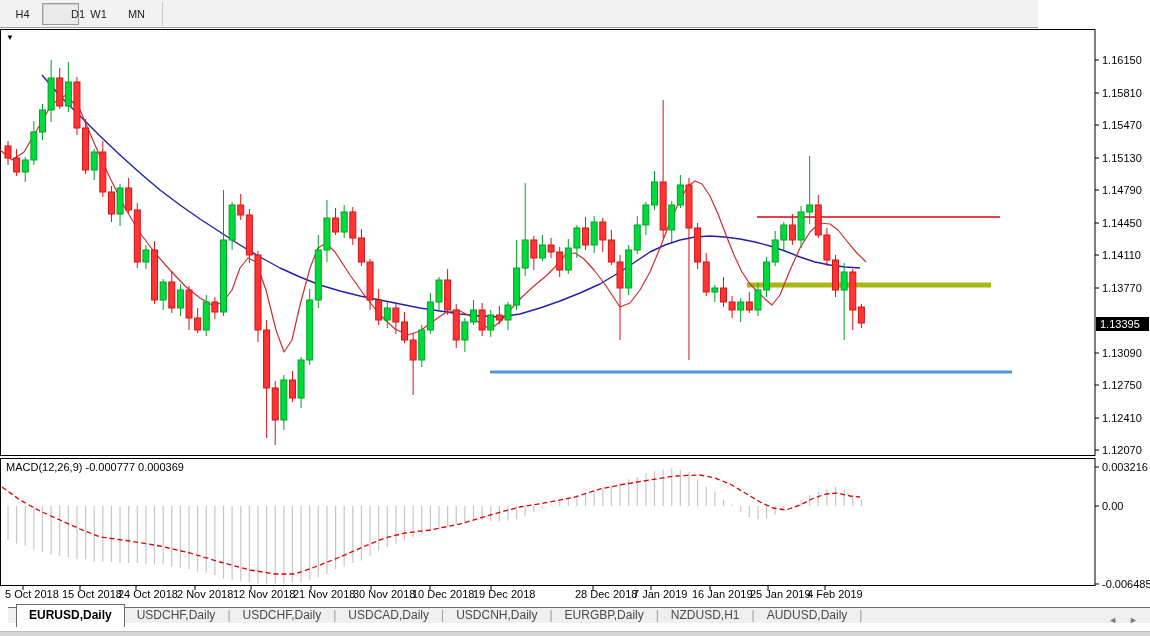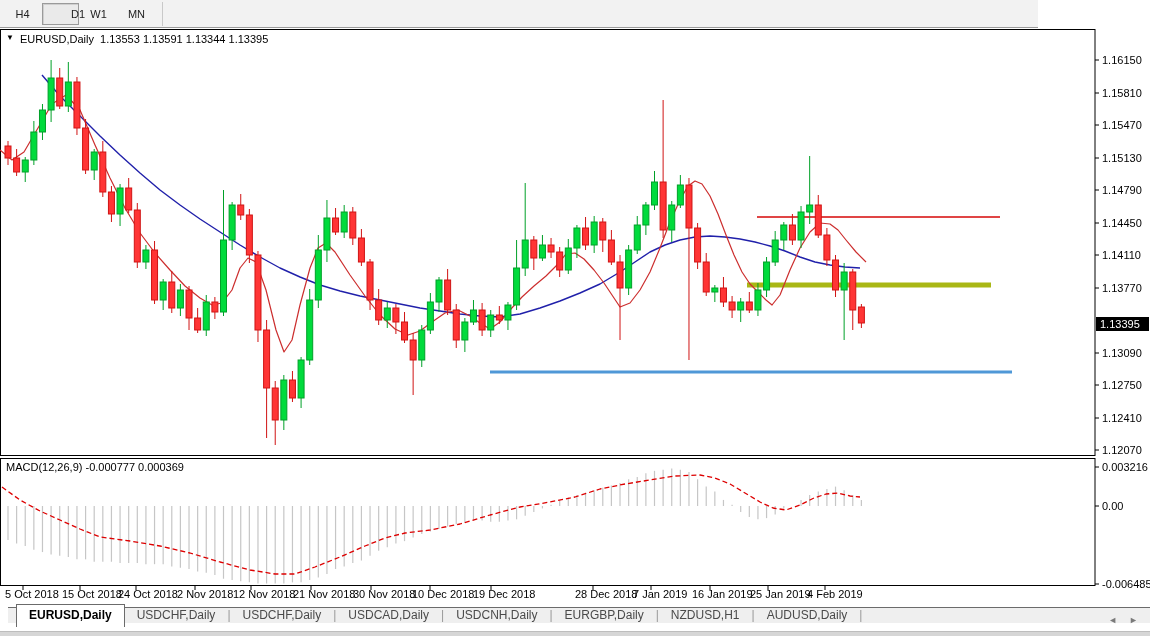--- a/index.html
+++ b/index.html
@@ -441,21 +441,20 @@
         <line x1="710" y1="586" x2="710" y2="590" stroke="#000" stroke-width="1"></line>
         <text x="692" y="598" fill="#000" font-size="11px" font-family="&quot;Liberation Sans&quot;,sans-serif" text-anchor="start">16 Jan 2019</text>
         <line x1="768" y1="586" x2="768" y2="590" stroke="#000" stroke-width="1"></line>
         <text x="750" y="598" fill="#000" font-size="11px" font-family="&quot;Liberation Sans&quot;,sans-serif" text-anchor="start">25 Jan 2019</text>
         <line x1="825" y1="586" x2="825" y2="590" stroke="#000" stroke-width="1"></line>
         <text x="807" y="598" fill="#000" font-size="11px" font-family="&quot;Liberation Sans&quot;,sans-serif" text-anchor="start">4 Feb 2019</text>
       </g>
     </svg>
 
   <span id="main-title-arrow">▼</span>
-  <div id="main-title" class="pane-title">EURUSD,Daily  1.13553 1.13591 1.13344 1.13395</div>
   <div id="macd-title" class="pane-title">MACD(12,26,9) -0.000777 0.000369</div>
 
   <div id="tabbar">
     <div class="tab active">EURUSD,Daily</div>
     <span class="tab-sep"> </span>
     <div class="tab">USDCHF,Daily</div>
     <span class="tab-sep">|</span>
     <div class="tab">USDCHF,Daily</div>
     <span class="tab-sep">|</span>
     <div class="tab">USDCAD,Daily</div>

